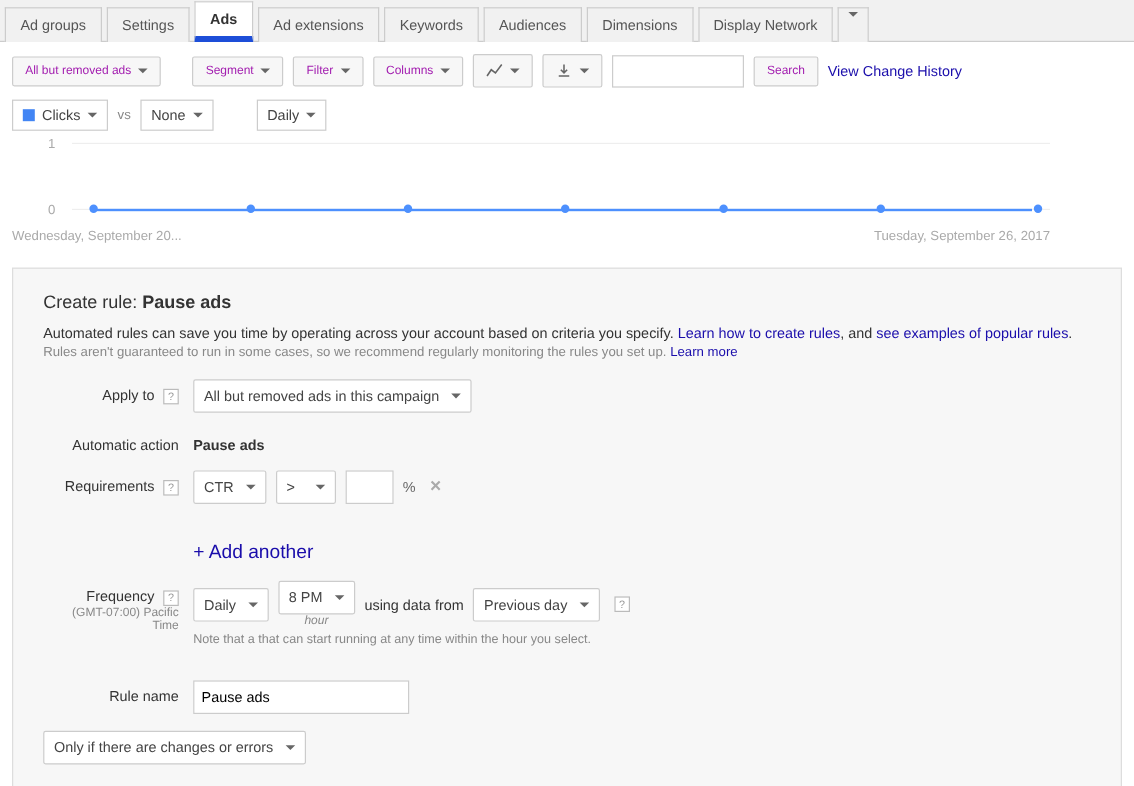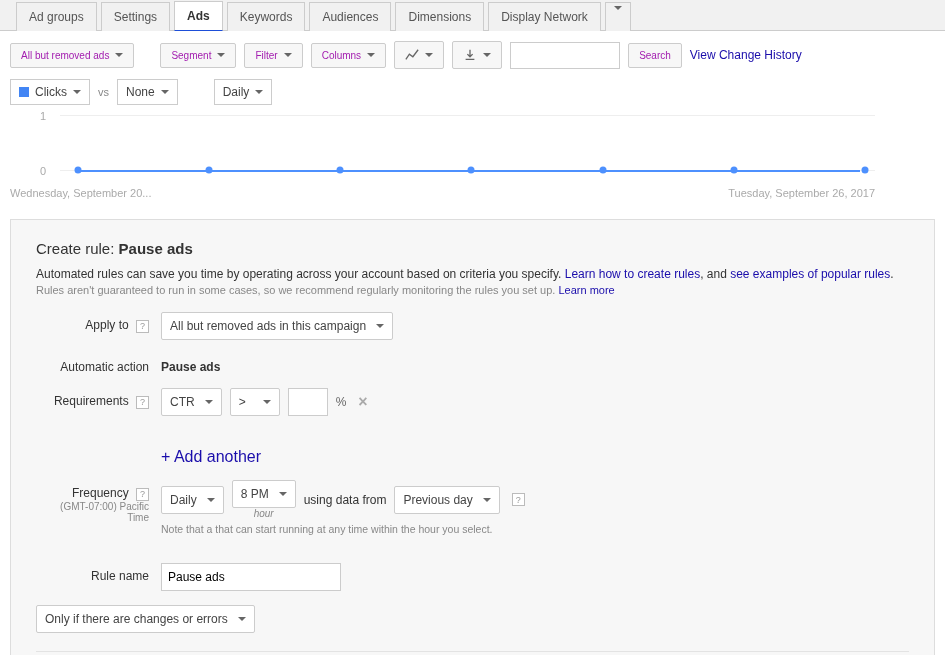--- a/index.html
+++ b/index.html
@@ -8,40 +8,40 @@
     font-family: Arial, sans-serif;
     font-size: 12px;
     color: #333;
     background: #fff;
     width: 945px;
   }
   .tabs {
     display: flex;
     background: #f1f1f1;
     border-bottom: 1px solid #ccc;
-    padding: 0 16px;
+    padding: 0 4px;
     align-items: flex-end;
   }
   .tab {
     padding: 7px 12px;
     background: #f1f1f1;
     border: 1px solid #ccc;
     border-bottom: none;
     margin-right: 4px;
     cursor: pointer;
     color: #555;
     font-size: 12px;
     position: relative;
     top: 1px;
   }
   .tab.active {
     background: #fff;
     color: #333;
     font-weight: bold;
-    border-bottom: 1px solid #1d4ed8;
+    border-bottom: 5px solid #1d4ed8;
   }
   .tab.dropdown-only {
     padding: 7px 8px;
   }
   .toolbar {
     display: flex;
     align-items: center;
     gap: 8px;
     padding: 10px;
   }
@@ -247,20 +247,21 @@
   }
   svg.icon-sm { width: 14px; height: 14px; }
 </style>
 </head>
 <body>
 
 <div class="tabs">
   <div class="tab">Ad groups</div>
   <div class="tab">Settings</div>
   <div class="tab active">Ads</div>
+  <div class="tab">Ad extensions</div>
   <div class="tab">Keywords</div>
   <div class="tab">Audiences</div>
   <div class="tab">Dimensions</div>
   <div class="tab">Display Network</div>
   <div class="tab dropdown-only"><span class="caret"></span></div>
 </div>
 
 <div class="toolbar">
   <div class="btn">
     <span>All but removed ads</span>

